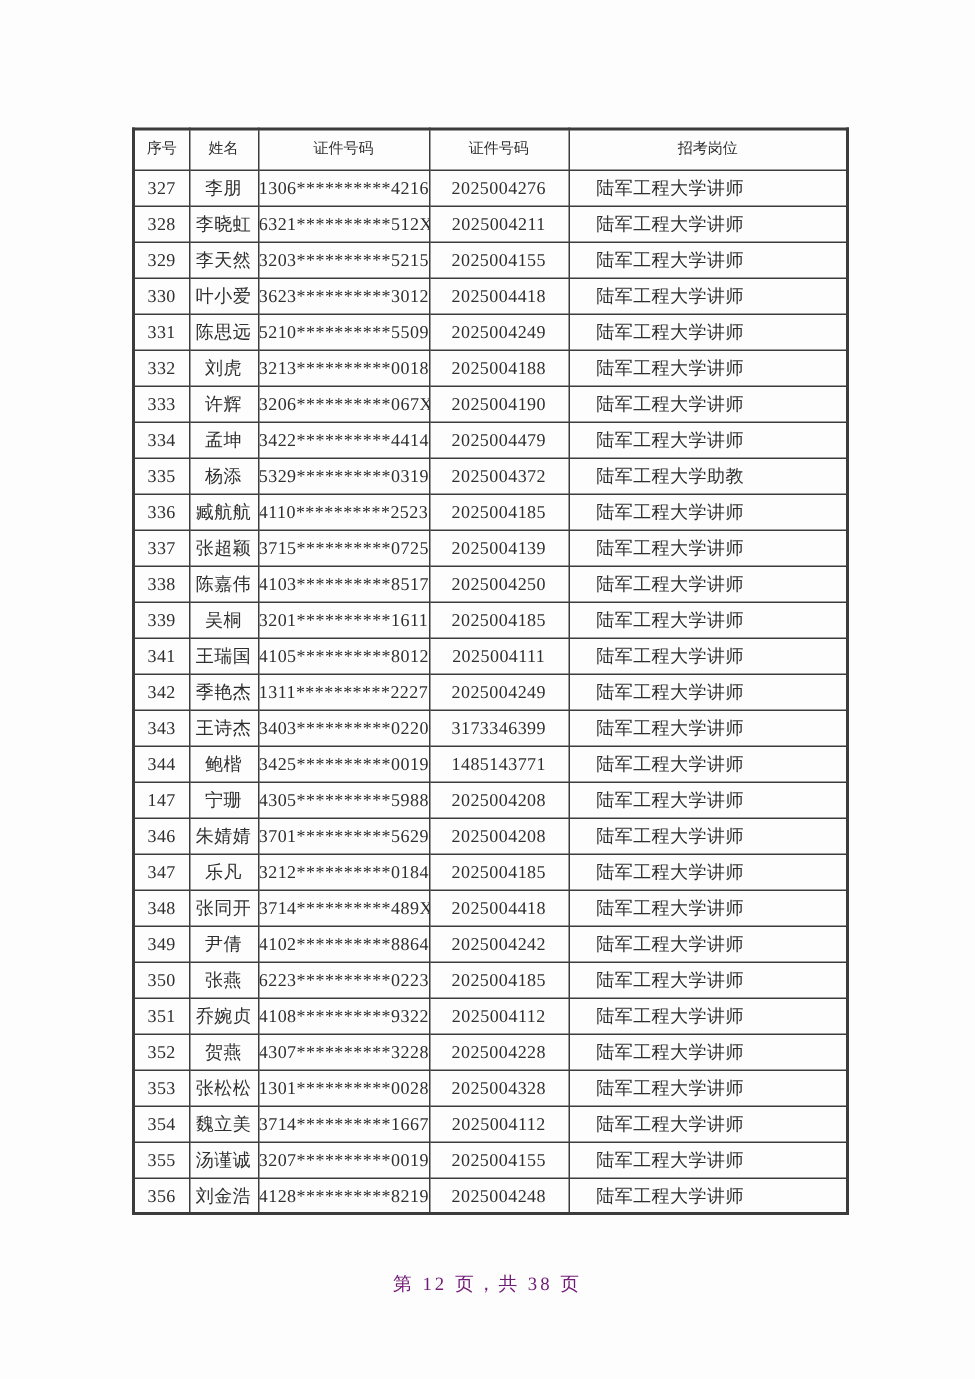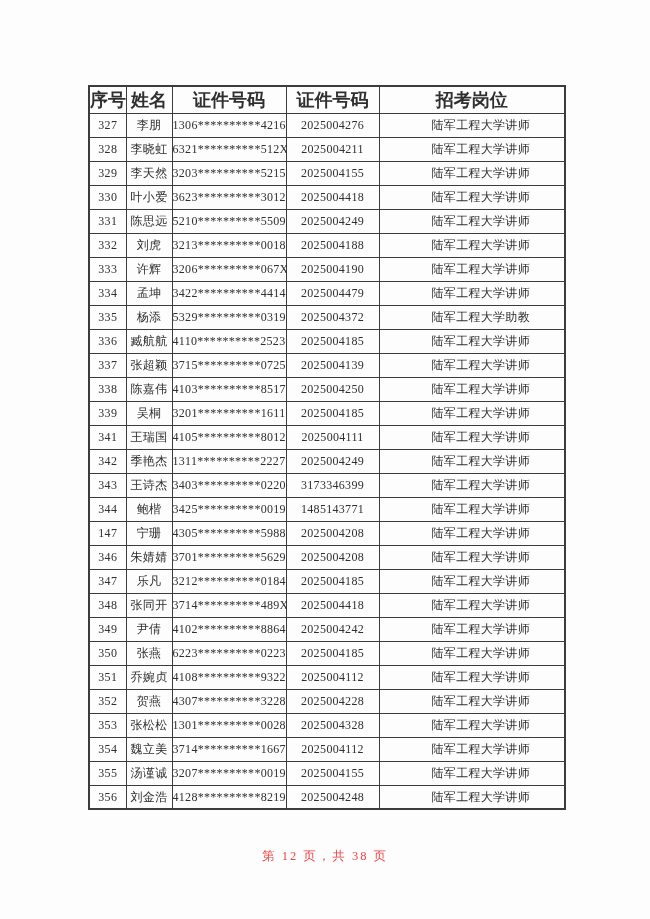--- a/index.html
+++ b/index.html
@@ -26,39 +26,39 @@
     border: 1px solid #3c3c3c;
     text-align: center;
     vertical-align: middle;
     font-size: 12px;
     line-height: 1;
     overflow: hidden;
     white-space: nowrap;
   }
   table.roster thead th {
     height: 27px;
-    font-weight: bold;
-    font-size: 18px;
+    font-weight: normal;
+    font-size: 10px;
   }
   table.roster tbody td {
     height: 24px;
     letter-spacing: 0.3px;
   }
   table.roster td.pos {
-    text-align: center;
+    text-align: left;
     padding-left: 18px;
   }
   .footer {
     position: absolute;
     left: 0; top: 848px;
     width: 650px;
     text-align: center;
     font-size: 12.5px;
     letter-spacing: 2px;
-    color: #ef4444;
+    color: #701a75;
   }
 </style>
 </head>
 <body>
 
 <div class="page">
 
   <table class="roster">
     <colgroup>
       <col style="width:37px">

